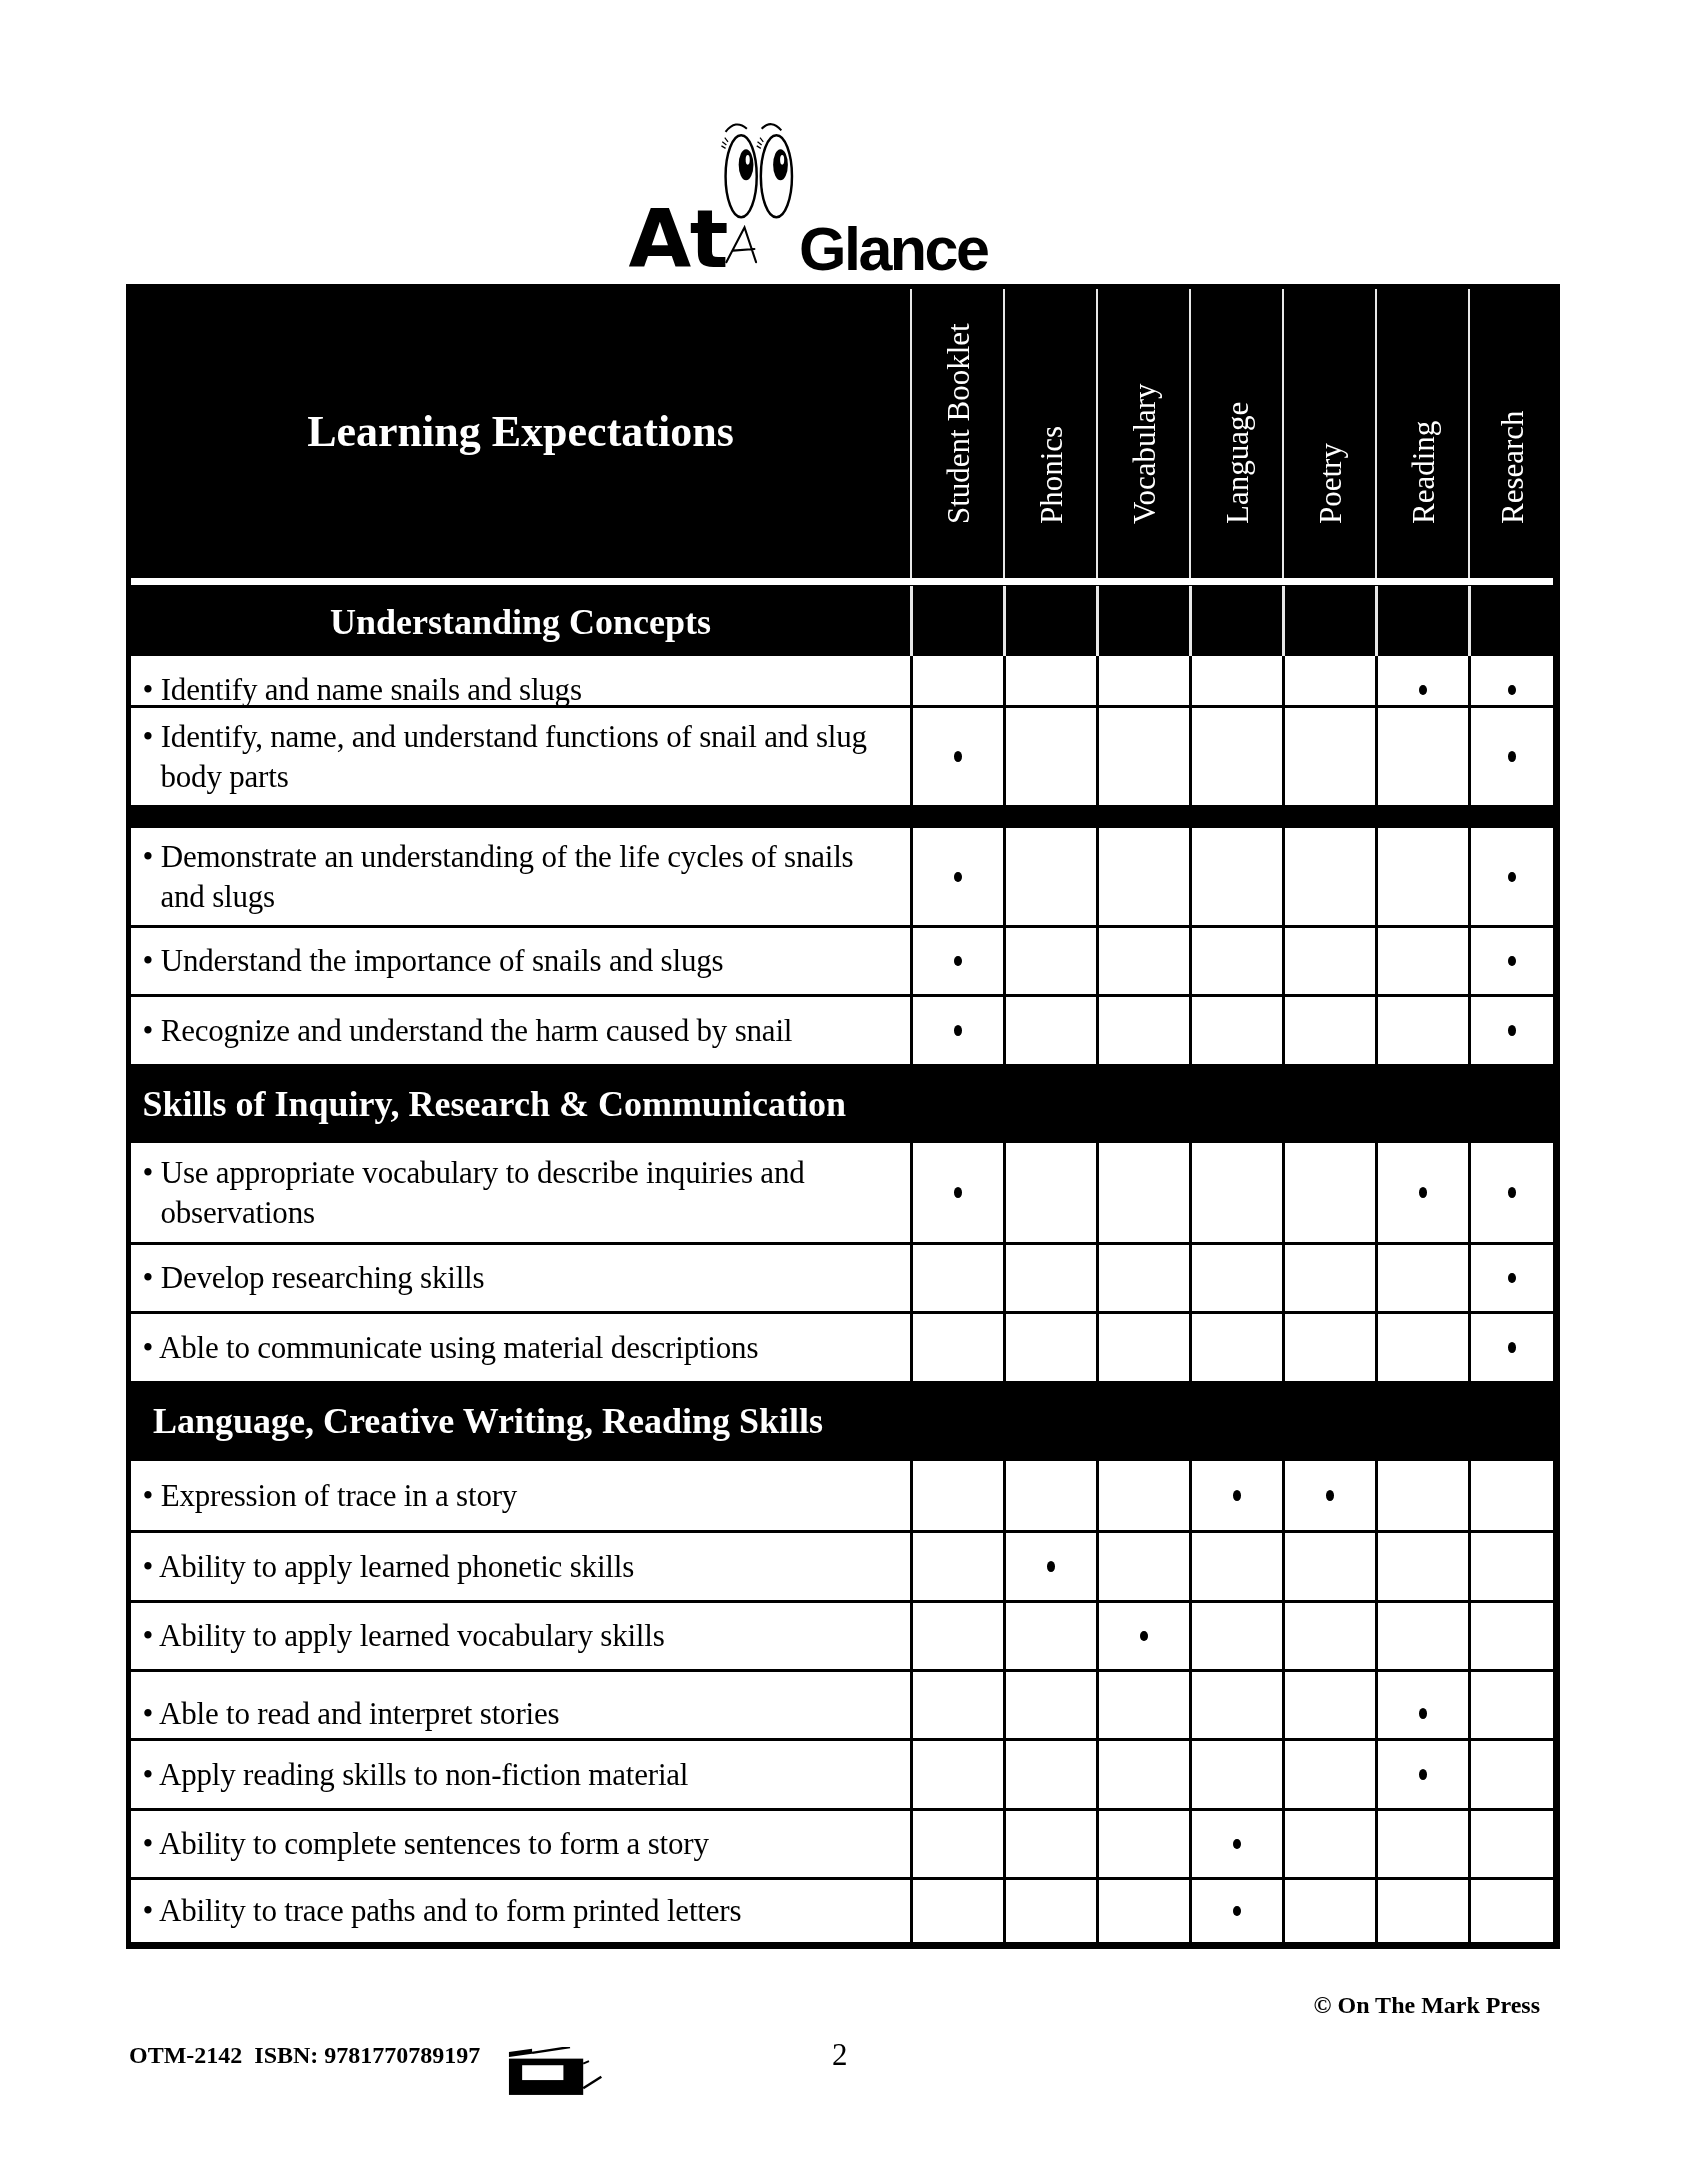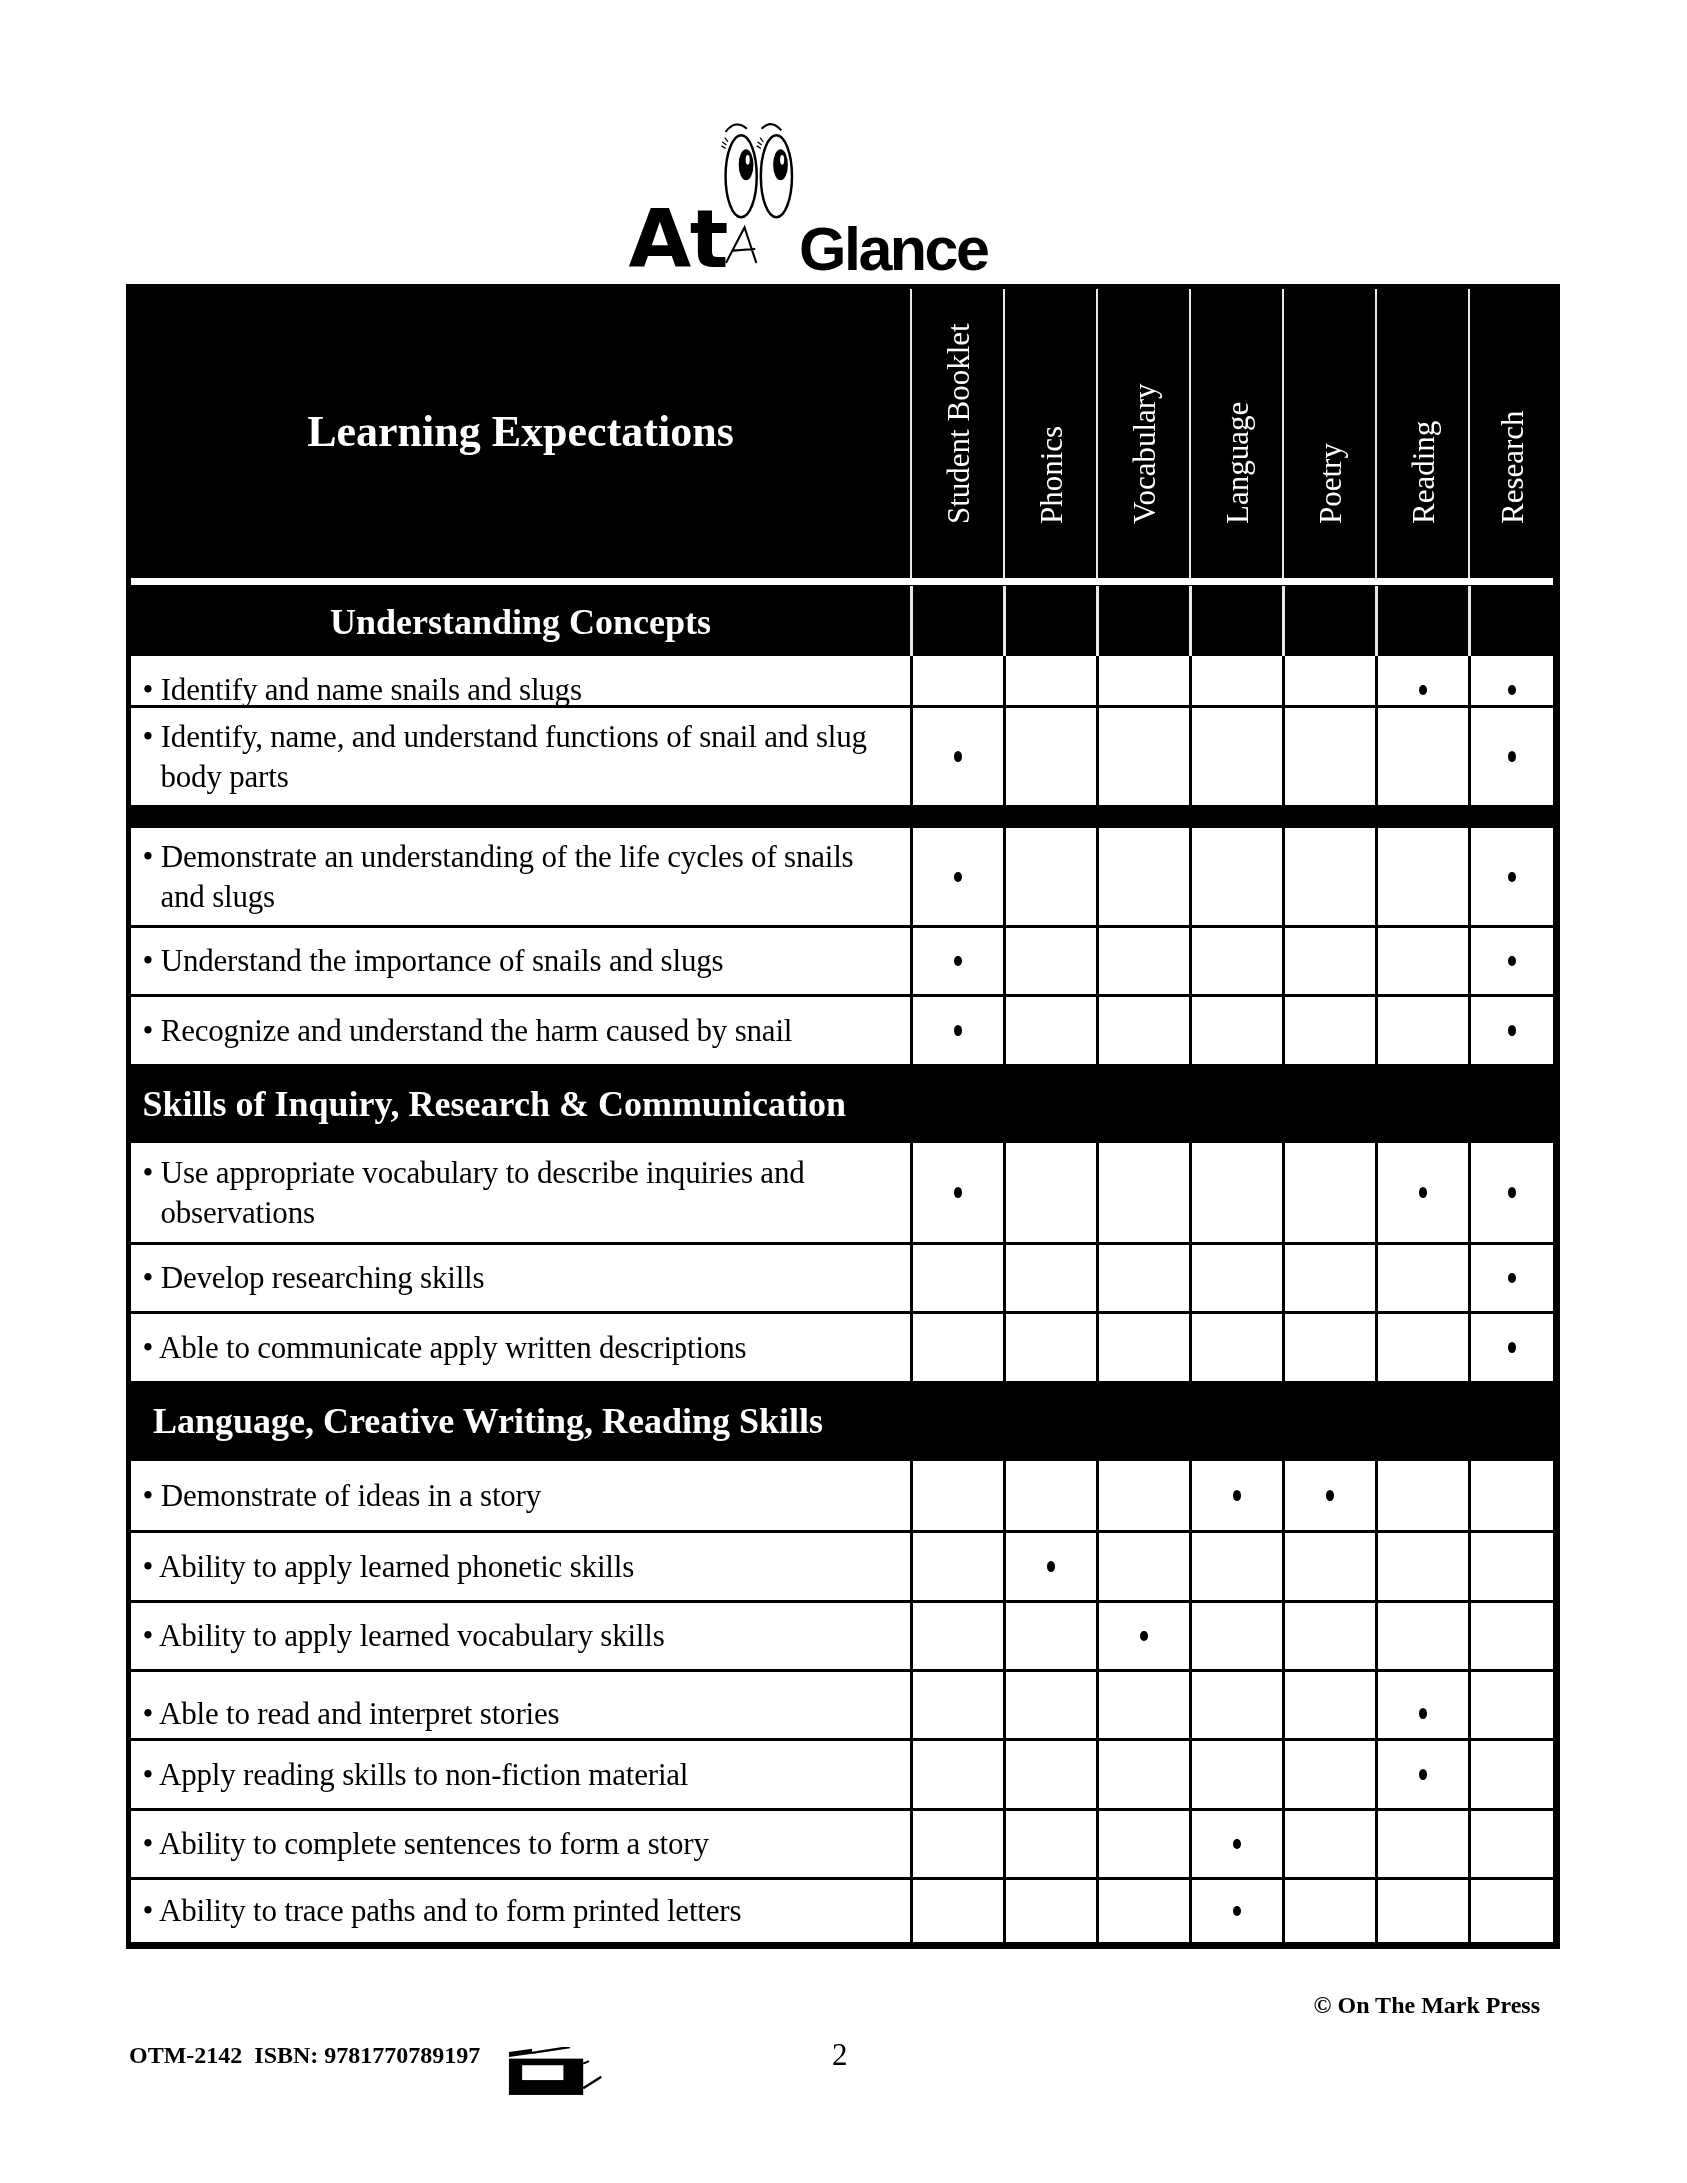--- a/index.html
+++ b/index.html
@@ -211,38 +211,38 @@
         <div class="cell" style="left: 965px; width: 93px;"></div>
         <div class="cell" style="left: 1058px; width: 93px;"></div>
         <div class="cell" style="left: 1151px; width: 93px;"></div>
         <div class="cell" style="left: 1244px; width: 93px;"></div>
         <div class="cell" style="left: 1337px; width: 85px;">
           <span class="dot"></span>
         </div>
       </div>
       <div class="row" style="top: 1022px; height: 70px;">
         <div class="text">
-          <span class="txt">• Able to communicate apply written descriptions</span>
+          <span class="txt">• Able to communicate using material descriptions</span>
         </div>
         <div class="cell" style="left: 779px; width: 93px;"></div>
         <div class="cell" style="left: 872px; width: 93px;"></div>
         <div class="cell" style="left: 965px; width: 93px;"></div>
         <div class="cell" style="left: 1058px; width: 93px;"></div>
         <div class="cell" style="left: 1151px; width: 93px;"></div>
         <div class="cell" style="left: 1244px; width: 93px;"></div>
         <div class="cell" style="left: 1337px; width: 85px;">
           <span class="dot"></span>
         </div>
       </div>
       <div class="band" style="top: 1092px; height: 79px;">
         <span class="label" style="left: 22px;">Language, Creative Writing, Reading Skills</span>
       </div>
       <div class="row" style="top: 1172px; height: 69px; border-top: 0px;">
         <div class="text">
-          <span class="txt">• Demonstrate of ideas in a story</span>
+          <span class="txt">• Expression of trace in a story</span>
         </div>
         <div class="cell" style="left: 779px; width: 93px;"></div>
         <div class="cell" style="left: 872px; width: 93px;"></div>
         <div class="cell" style="left: 965px; width: 93px;"></div>
         <div class="cell" style="left: 1058px; width: 93px;">
           <span class="dot"></span>
         </div>
         <div class="cell" style="left: 1151px; width: 93px;">
           <span class="dot"></span>
         </div>

